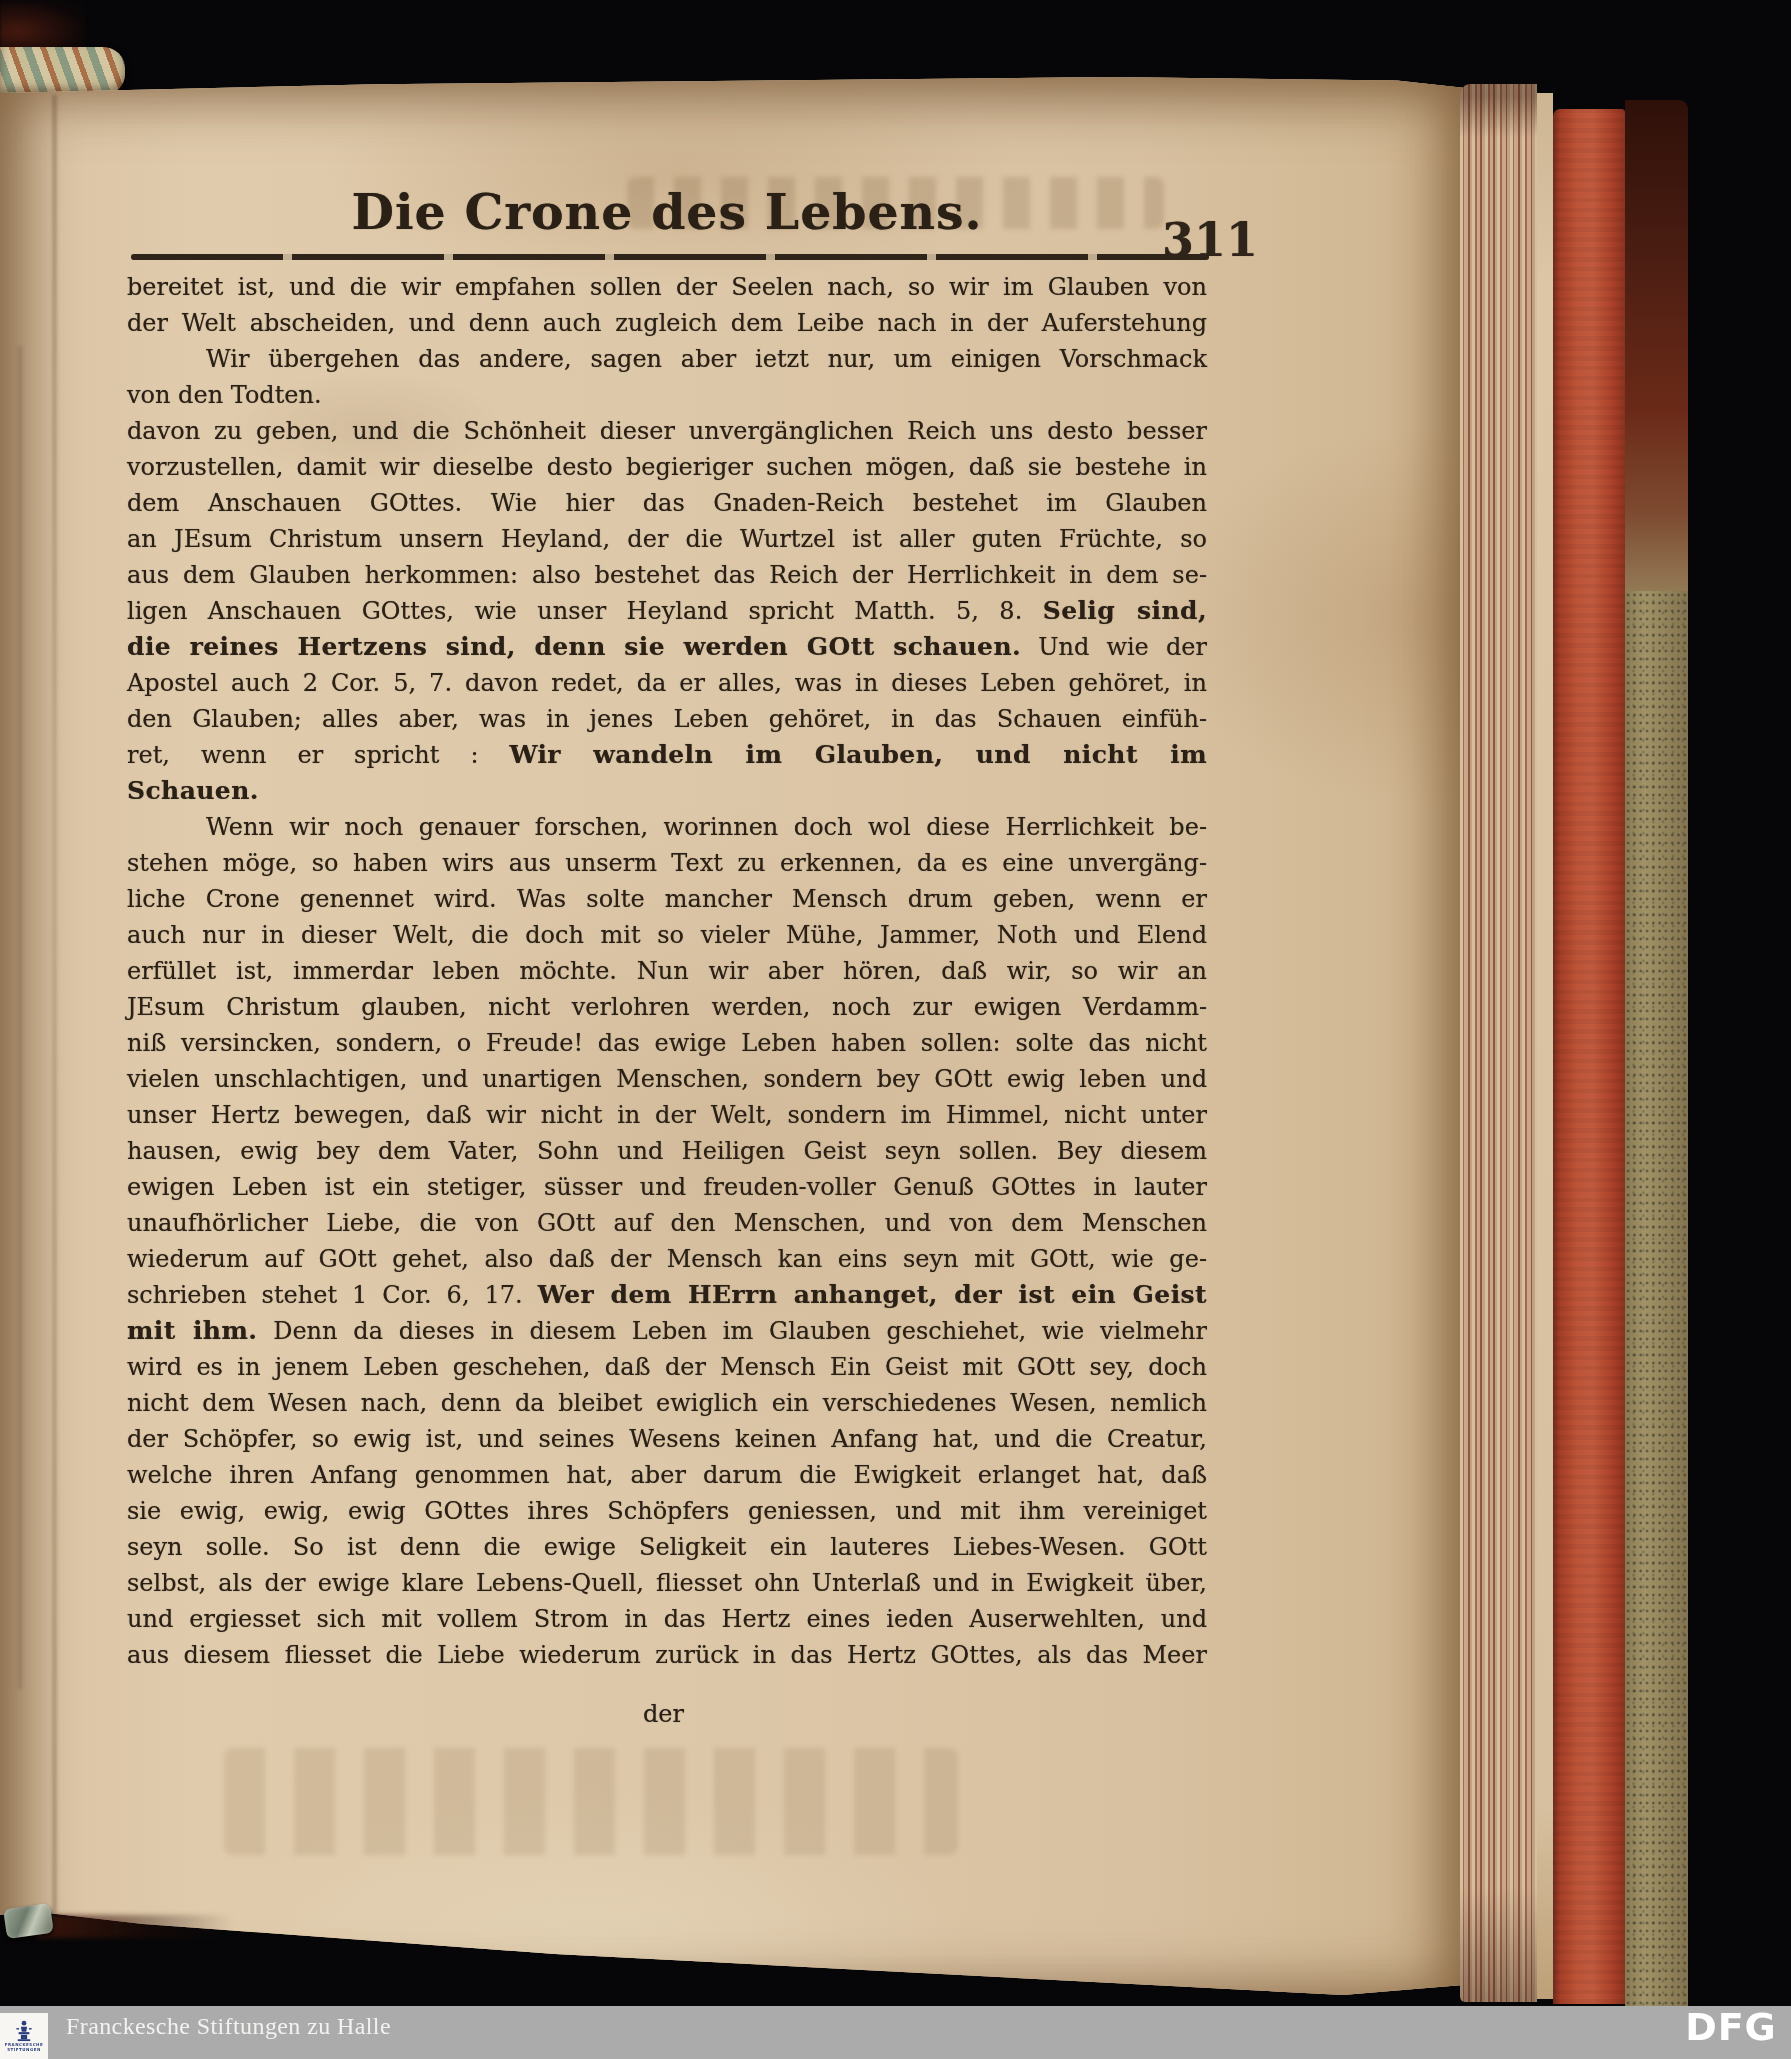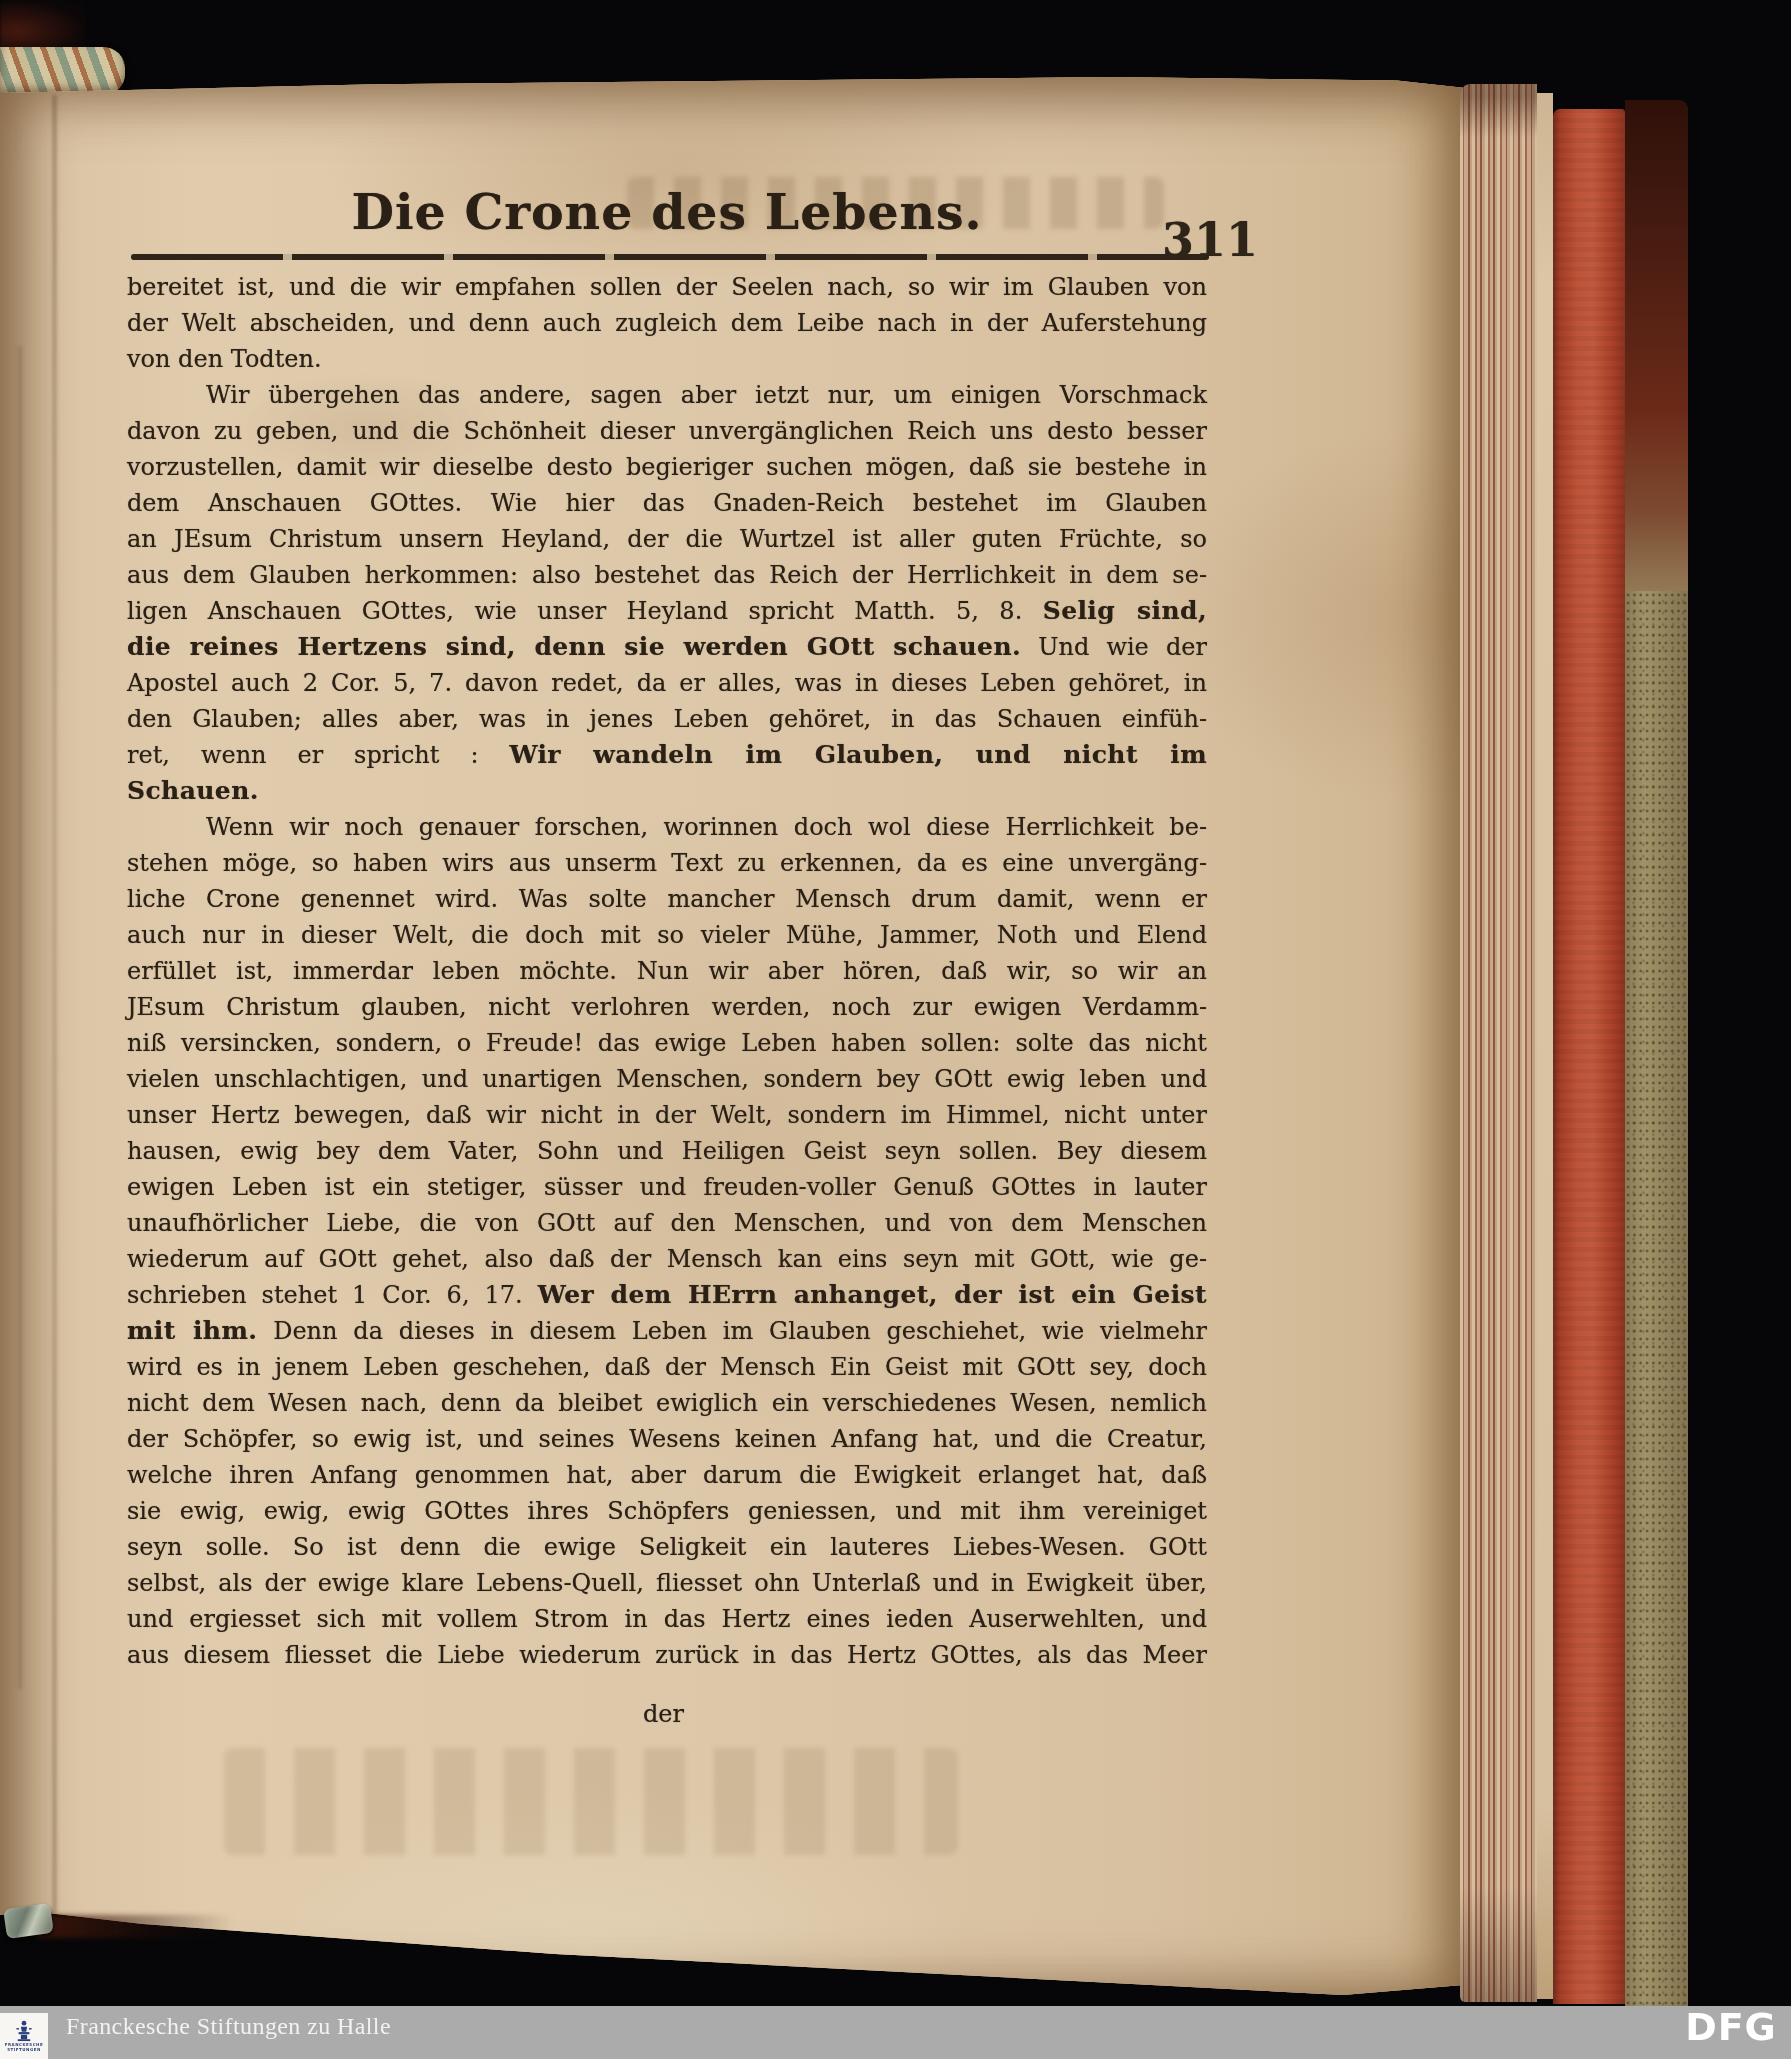--- a/index.html
+++ b/index.html
@@ -194,36 +194,36 @@
     <div class="ghost ghost-b"></div>
     <div class="ghost ghost-c"></div>
 
     <div class="running-head">Die Crone des Lebens.</div>
     <div class="page-num">311</div>
     <div class="rule"></div>
 
     <div class="body-text">
         <div class="line"><span>bereitet ist, und die wir empfahen sollen der Seelen nach, so wir im Glauben von</span></div>
         <div class="line"><span>der Welt abscheiden, und denn auch zugleich dem Leibe nach in der Auferstehung</span></div>
+        <div class="line indent"><span>Wir übergehen das andere, sagen aber ietzt nur, um einigen Vorschmack</span></div>
         <div class="line short"><span>von den Todten.</span></div>
-        <div class="line indent"><span>Wir übergehen das andere, sagen aber ietzt nur, um einigen Vorschmack</span></div>
         <div class="line"><span>davon zu geben, und die Schönheit dieser unvergänglichen Reich uns desto besser</span></div>
         <div class="line"><span>vorzustellen, damit wir dieselbe desto begieriger suchen mögen, daß sie bestehe in</span></div>
         <div class="line"><span>dem Anschauen GOttes. Wie hier das Gnaden-Reich bestehet im Glauben</span></div>
         <div class="line"><span>an JEsum Christum unsern Heyland, der die Wurtzel ist aller guten Früchte, so</span></div>
         <div class="line"><span>aus dem Glauben herkommen: also bestehet das Reich der Herrlichkeit in dem se-</span></div>
         <div class="line"><span>ligen Anschauen GOttes, wie unser Heyland spricht Matth. 5, 8. </span><span class="emph">Selig sind,</span></div>
         <div class="line"><span class="emph">die reines Hertzens sind, denn sie werden GOtt schauen.</span><span> Und wie der</span></div>
         <div class="line"><span>Apostel auch 2 Cor. 5, 7. davon redet, da er alles, was in dieses Leben gehöret, in</span></div>
         <div class="line"><span>den Glauben; alles aber, was in jenes Leben gehöret, in das Schauen einfüh-</span></div>
         <div class="line"><span>ret, wenn er spricht : </span><span class="emph">Wir wandeln im Glauben, und nicht im</span></div>
         <div class="line short"><span class="emph">Schauen.</span></div>
         <div class="line indent"><span>Wenn wir noch genauer forschen, worinnen doch wol diese Herrlichkeit be-</span></div>
         <div class="line"><span>stehen möge, so haben wirs aus unserm Text zu erkennen, da es eine unvergäng-</span></div>
-        <div class="line"><span>liche Crone genennet wird. Was solte mancher Mensch drum damit, wenn er</span></div>
+        <div class="line"><span>liche Crone genennet wird. Was solte mancher Mensch drum geben, wenn er</span></div>
         <div class="line"><span>auch nur in dieser Welt, die doch mit so vieler Mühe, Jammer, Noth und Elend</span></div>
         <div class="line"><span>erfüllet ist, immerdar leben möchte. Nun wir aber hören, daß wir, so wir an</span></div>
         <div class="line"><span>JEsum Christum glauben, nicht verlohren werden, noch zur ewigen Verdamm-</span></div>
         <div class="line"><span>niß versincken, sondern, o Freude! das ewige Leben haben sollen: solte das nicht</span></div>
         <div class="line"><span>vielen unschlachtigen, und unartigen Menschen, sondern bey GOtt ewig leben und</span></div>
         <div class="line"><span>unser Hertz bewegen, daß wir nicht in der Welt, sondern im Himmel, nicht unter</span></div>
         <div class="line"><span>hausen, ewig bey dem Vater, Sohn und Heiligen Geist seyn sollen. Bey diesem</span></div>
         <div class="line"><span>ewigen Leben ist ein stetiger, süsser und freuden-voller Genuß GOttes in lauter</span></div>
         <div class="line"><span>unaufhörlicher Liebe, die von GOtt auf den Menschen, und von dem Menschen</span></div>
         <div class="line"><span>wiederum auf GOtt gehet, also daß der Mensch kan eins seyn mit GOtt, wie ge-</span></div>

